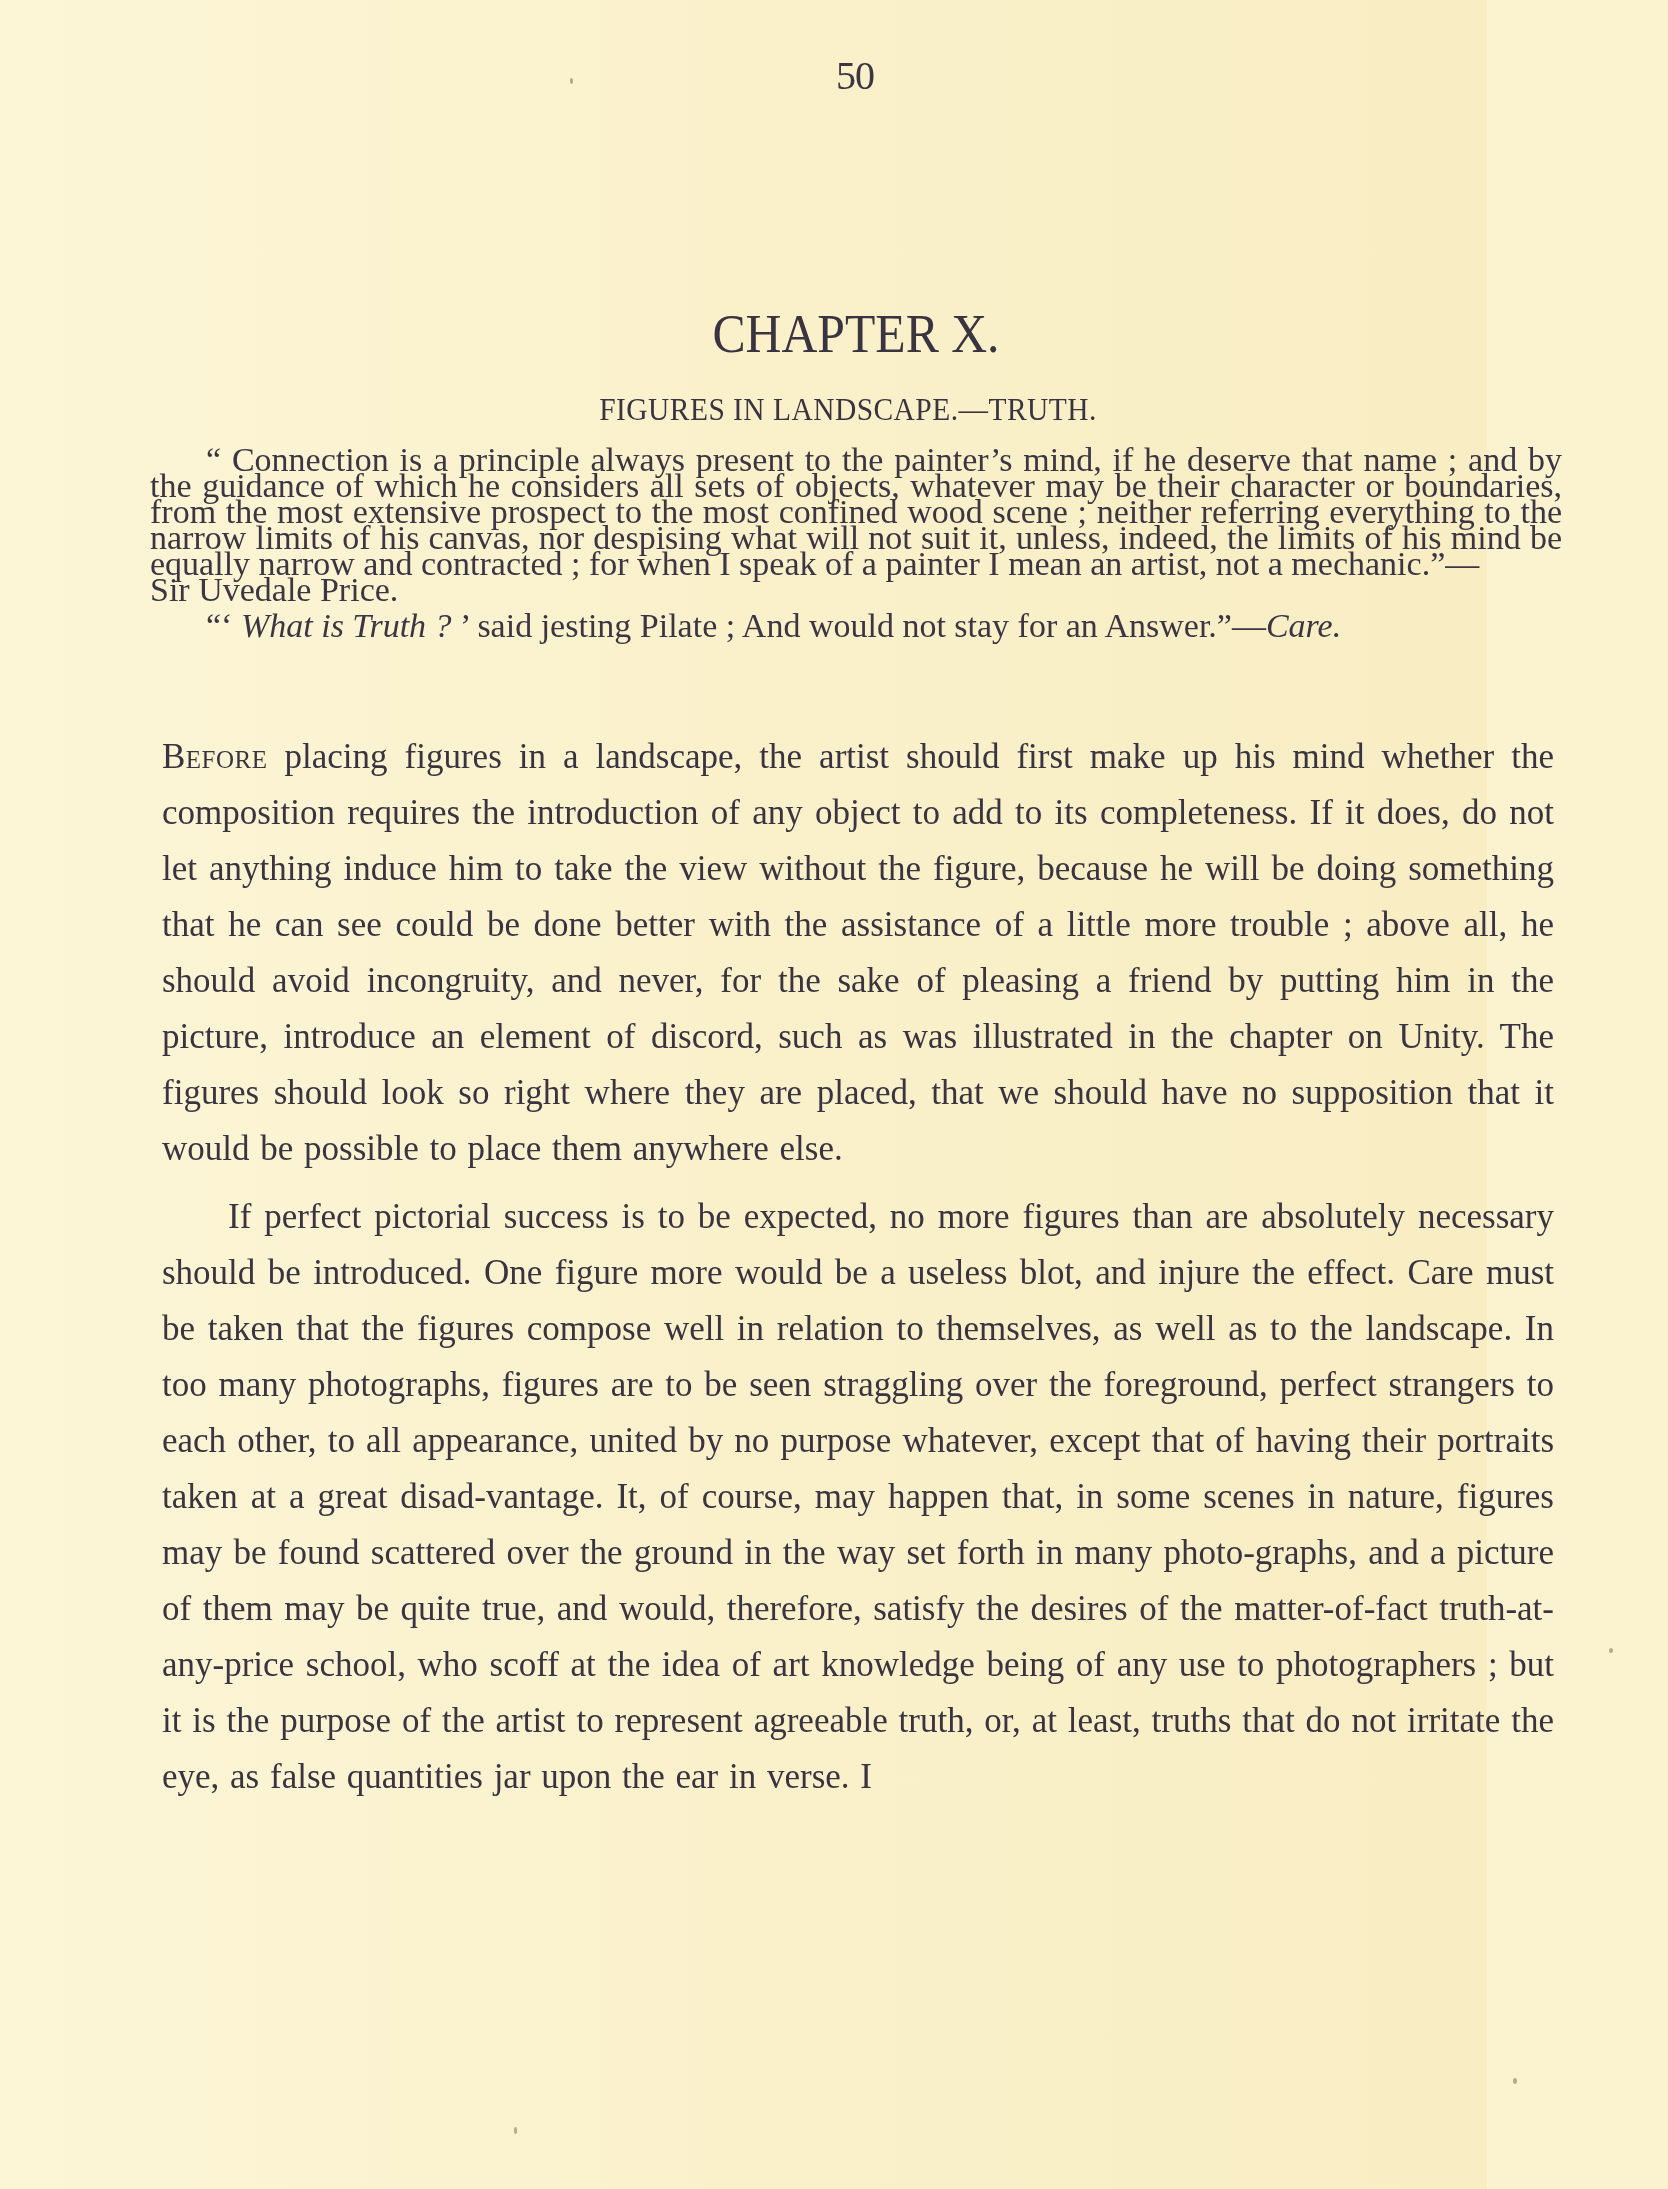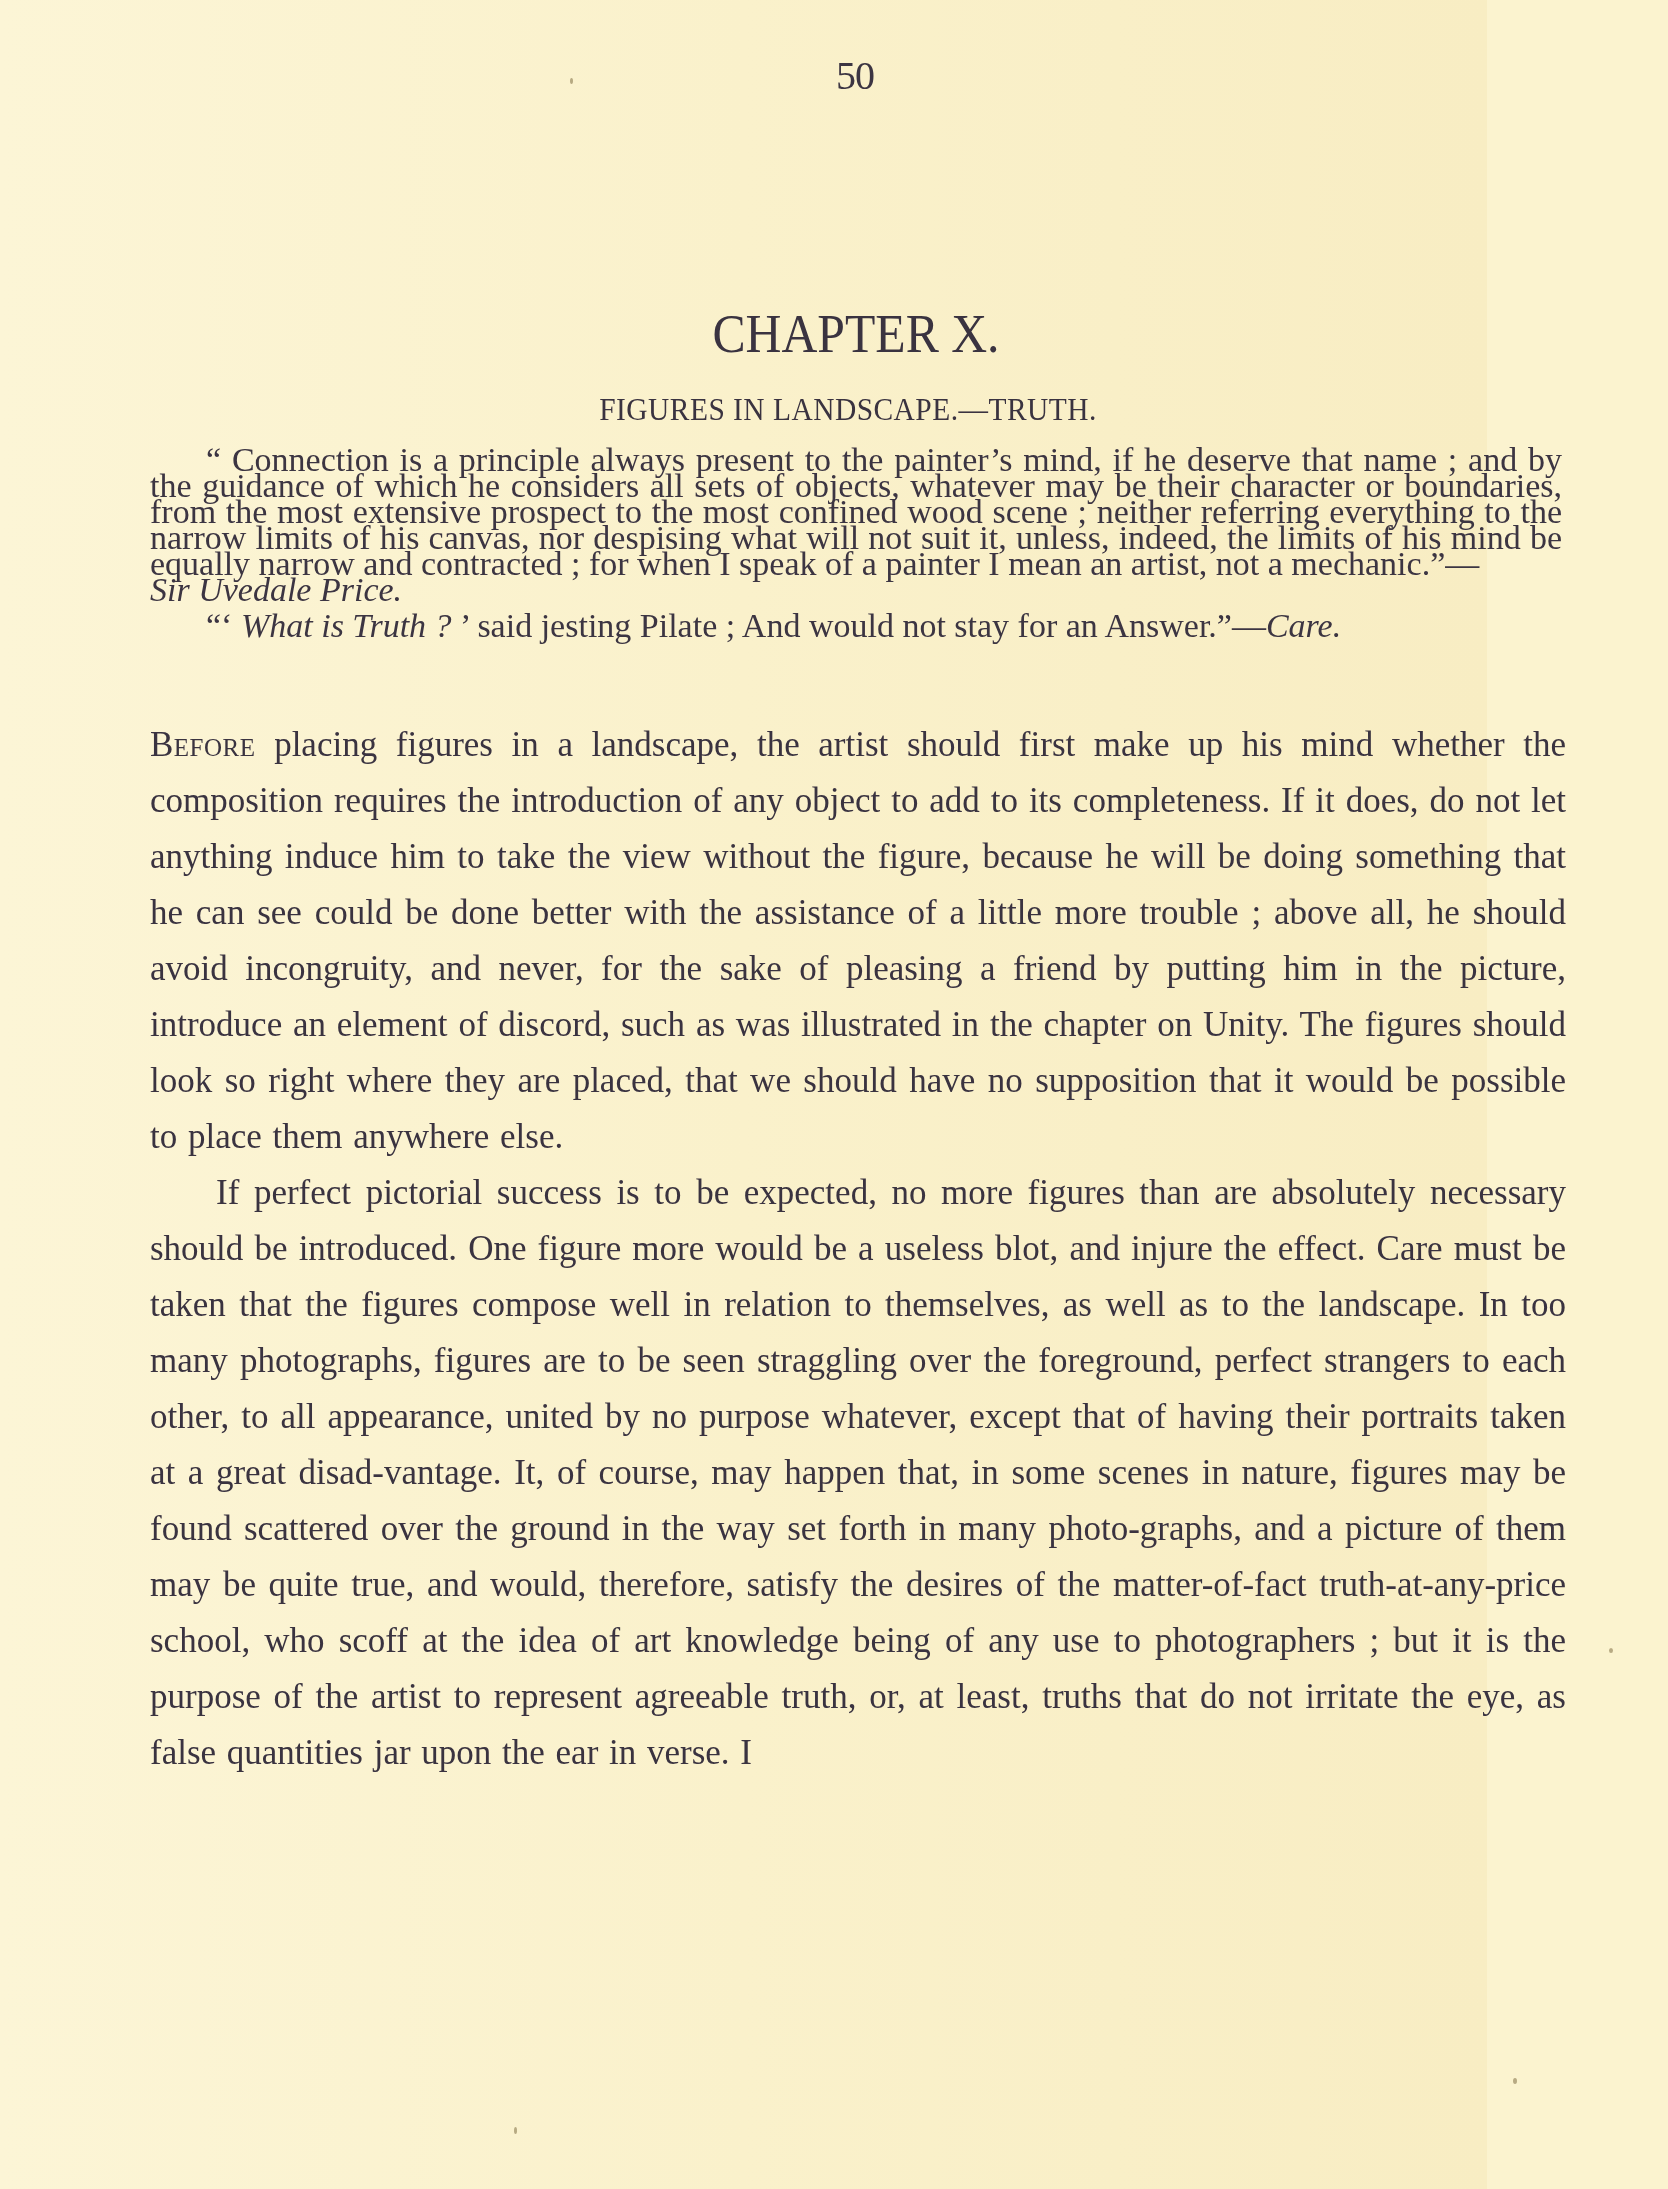--- a/index.html
+++ b/index.html
@@ -68,41 +68,40 @@
     text-align: justify;
     color: #3c3542;
   }
   .epigraph p {
     margin: 0;
   }
   .epigraph .first {
     text-indent: 56px;
   }
   .epigraph .attrib {
-    font-style: italic;
   }
   .epigraph .second {
     text-indent: 56px;
     margin-top: 10px;
   }
   .epigraph .ital { font-style: italic; margin-top: 12px; }
   .body-text {
     position: absolute;
     top: 717px;
     left: 150px;
     width: 1416px;
     font-family: "Liberation Serif", serif;
     font-size: 35px;
     line-height: 56px;
     text-align: justify;
     color: #3a3340;
     word-spacing: 2px;
   }
   .body-text p {
-    margin: 0;
+    margin: 12px;
   }
   .body-text .para2 {
     text-indent: 66px;
   }
   .smallcaps {
     font-variant: small-caps;
     letter-spacing: 0.5px;
   }
   .speck {
     position: absolute;

